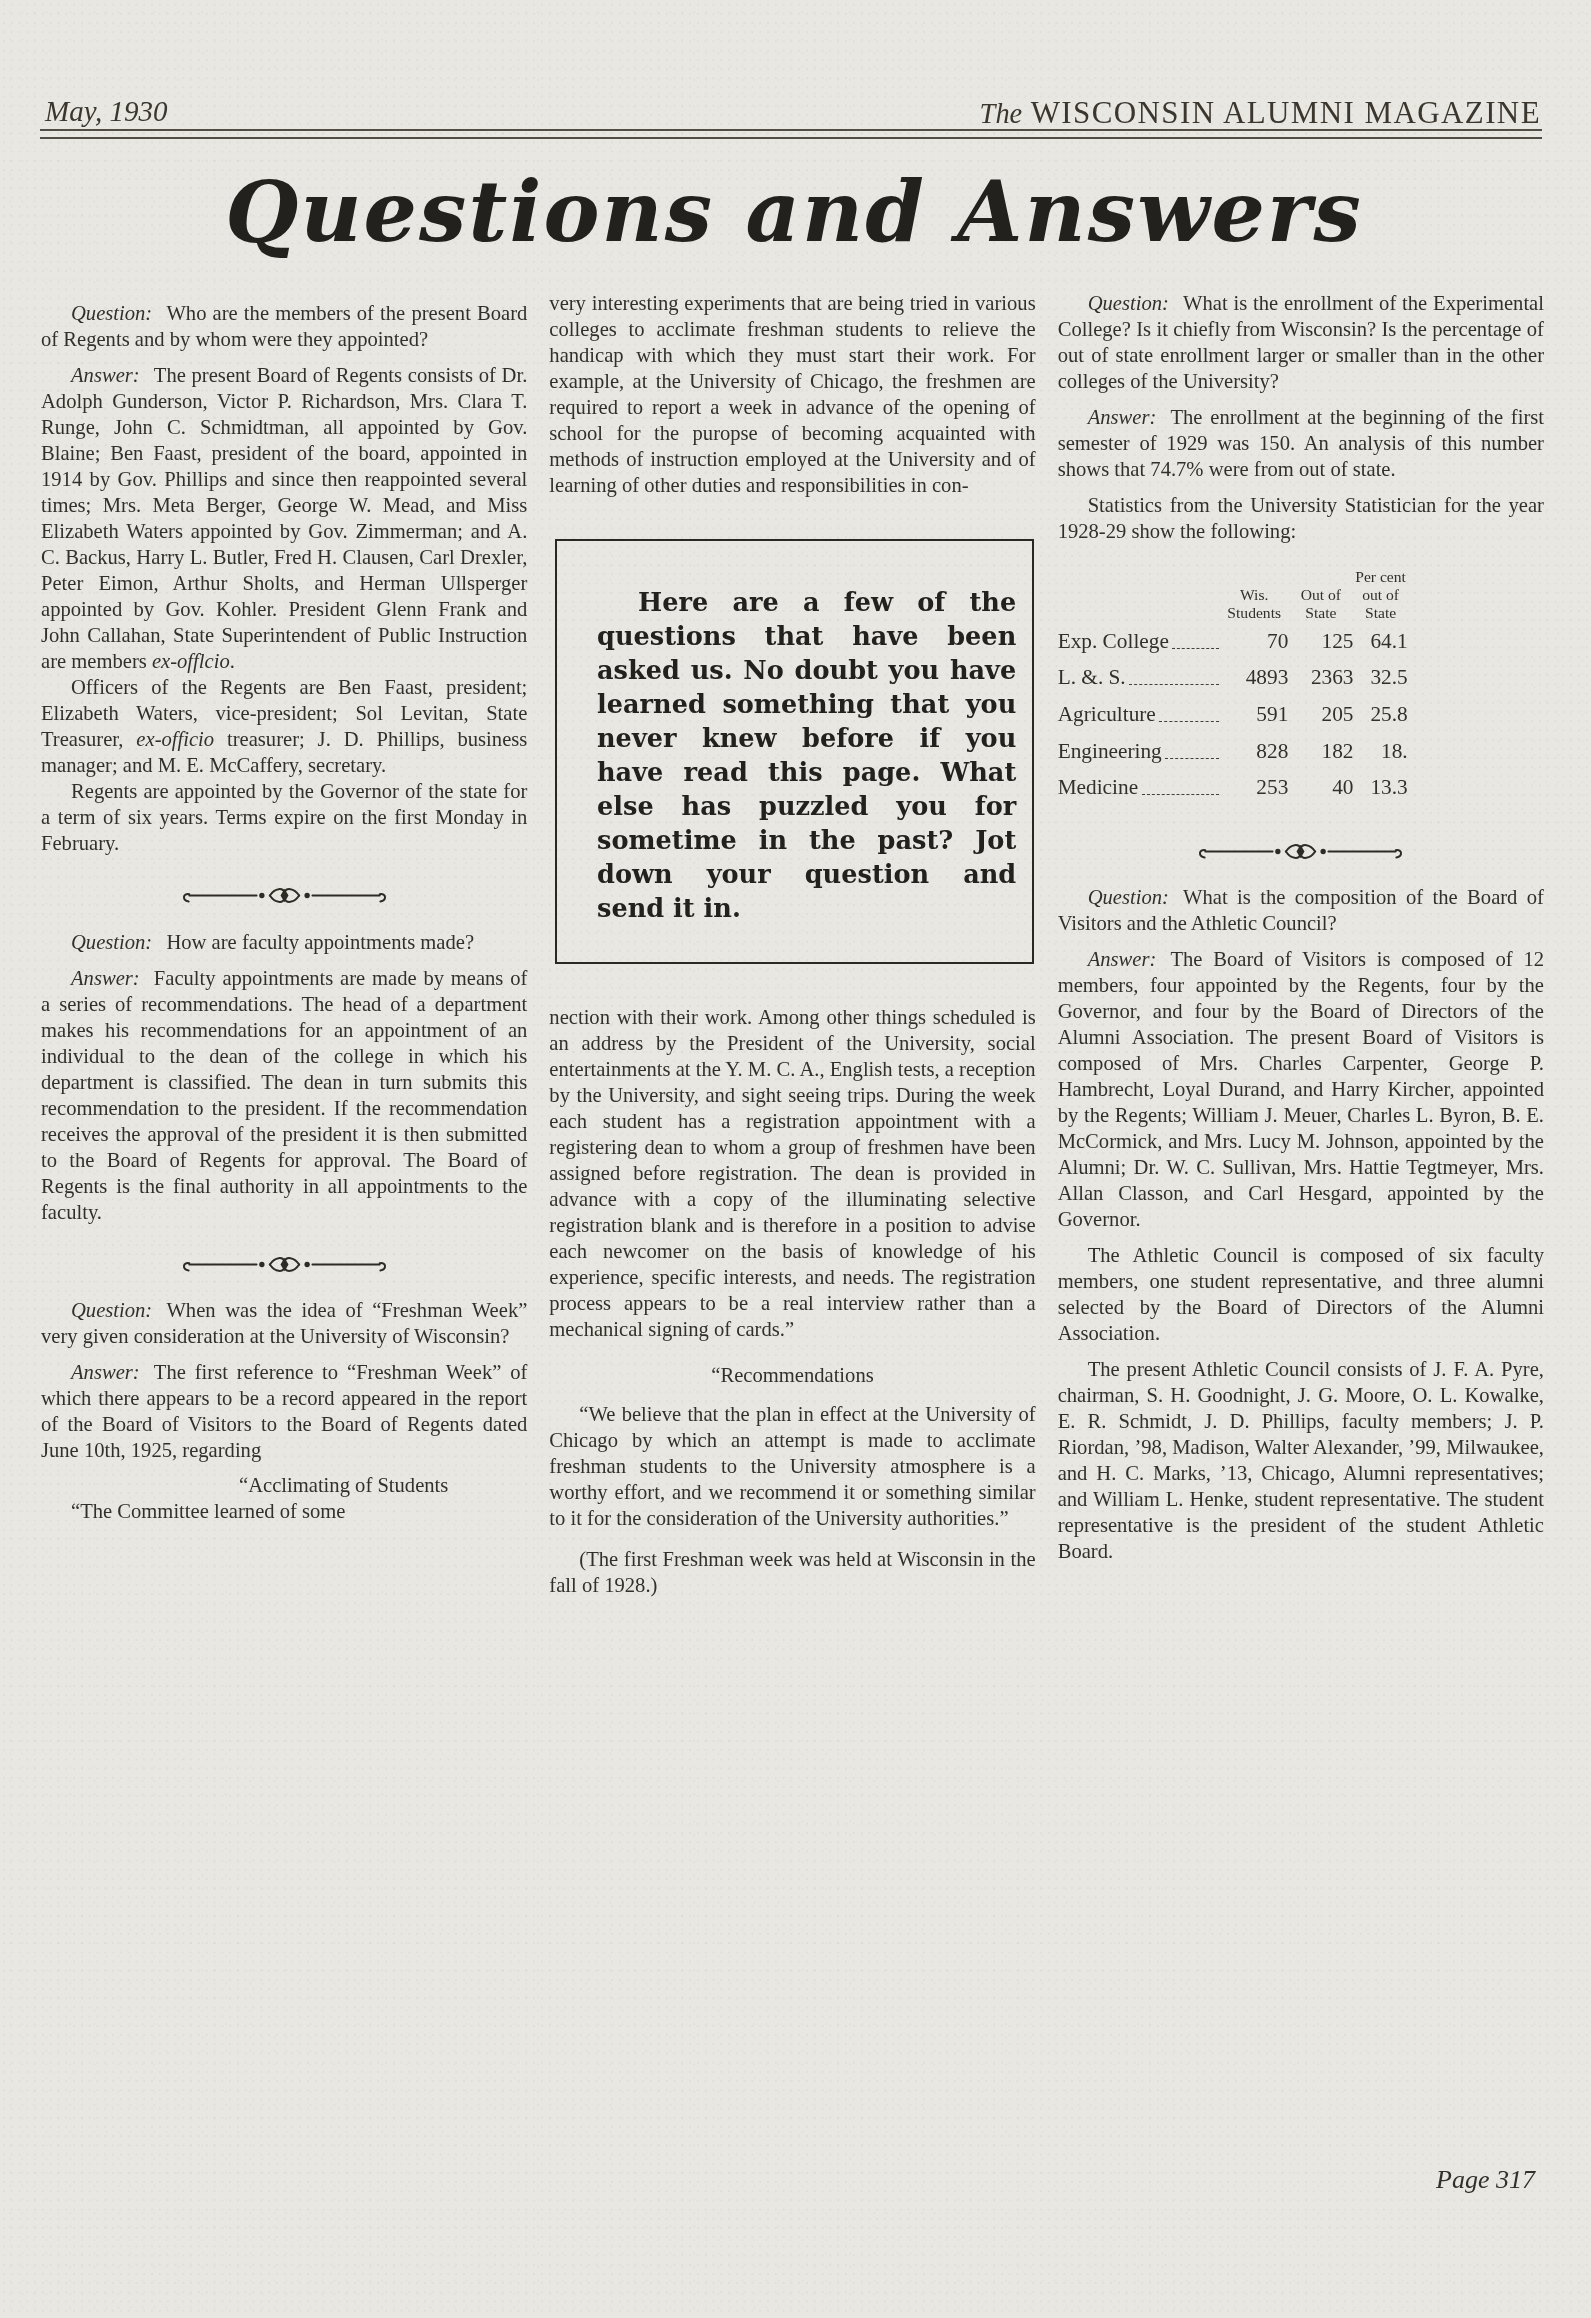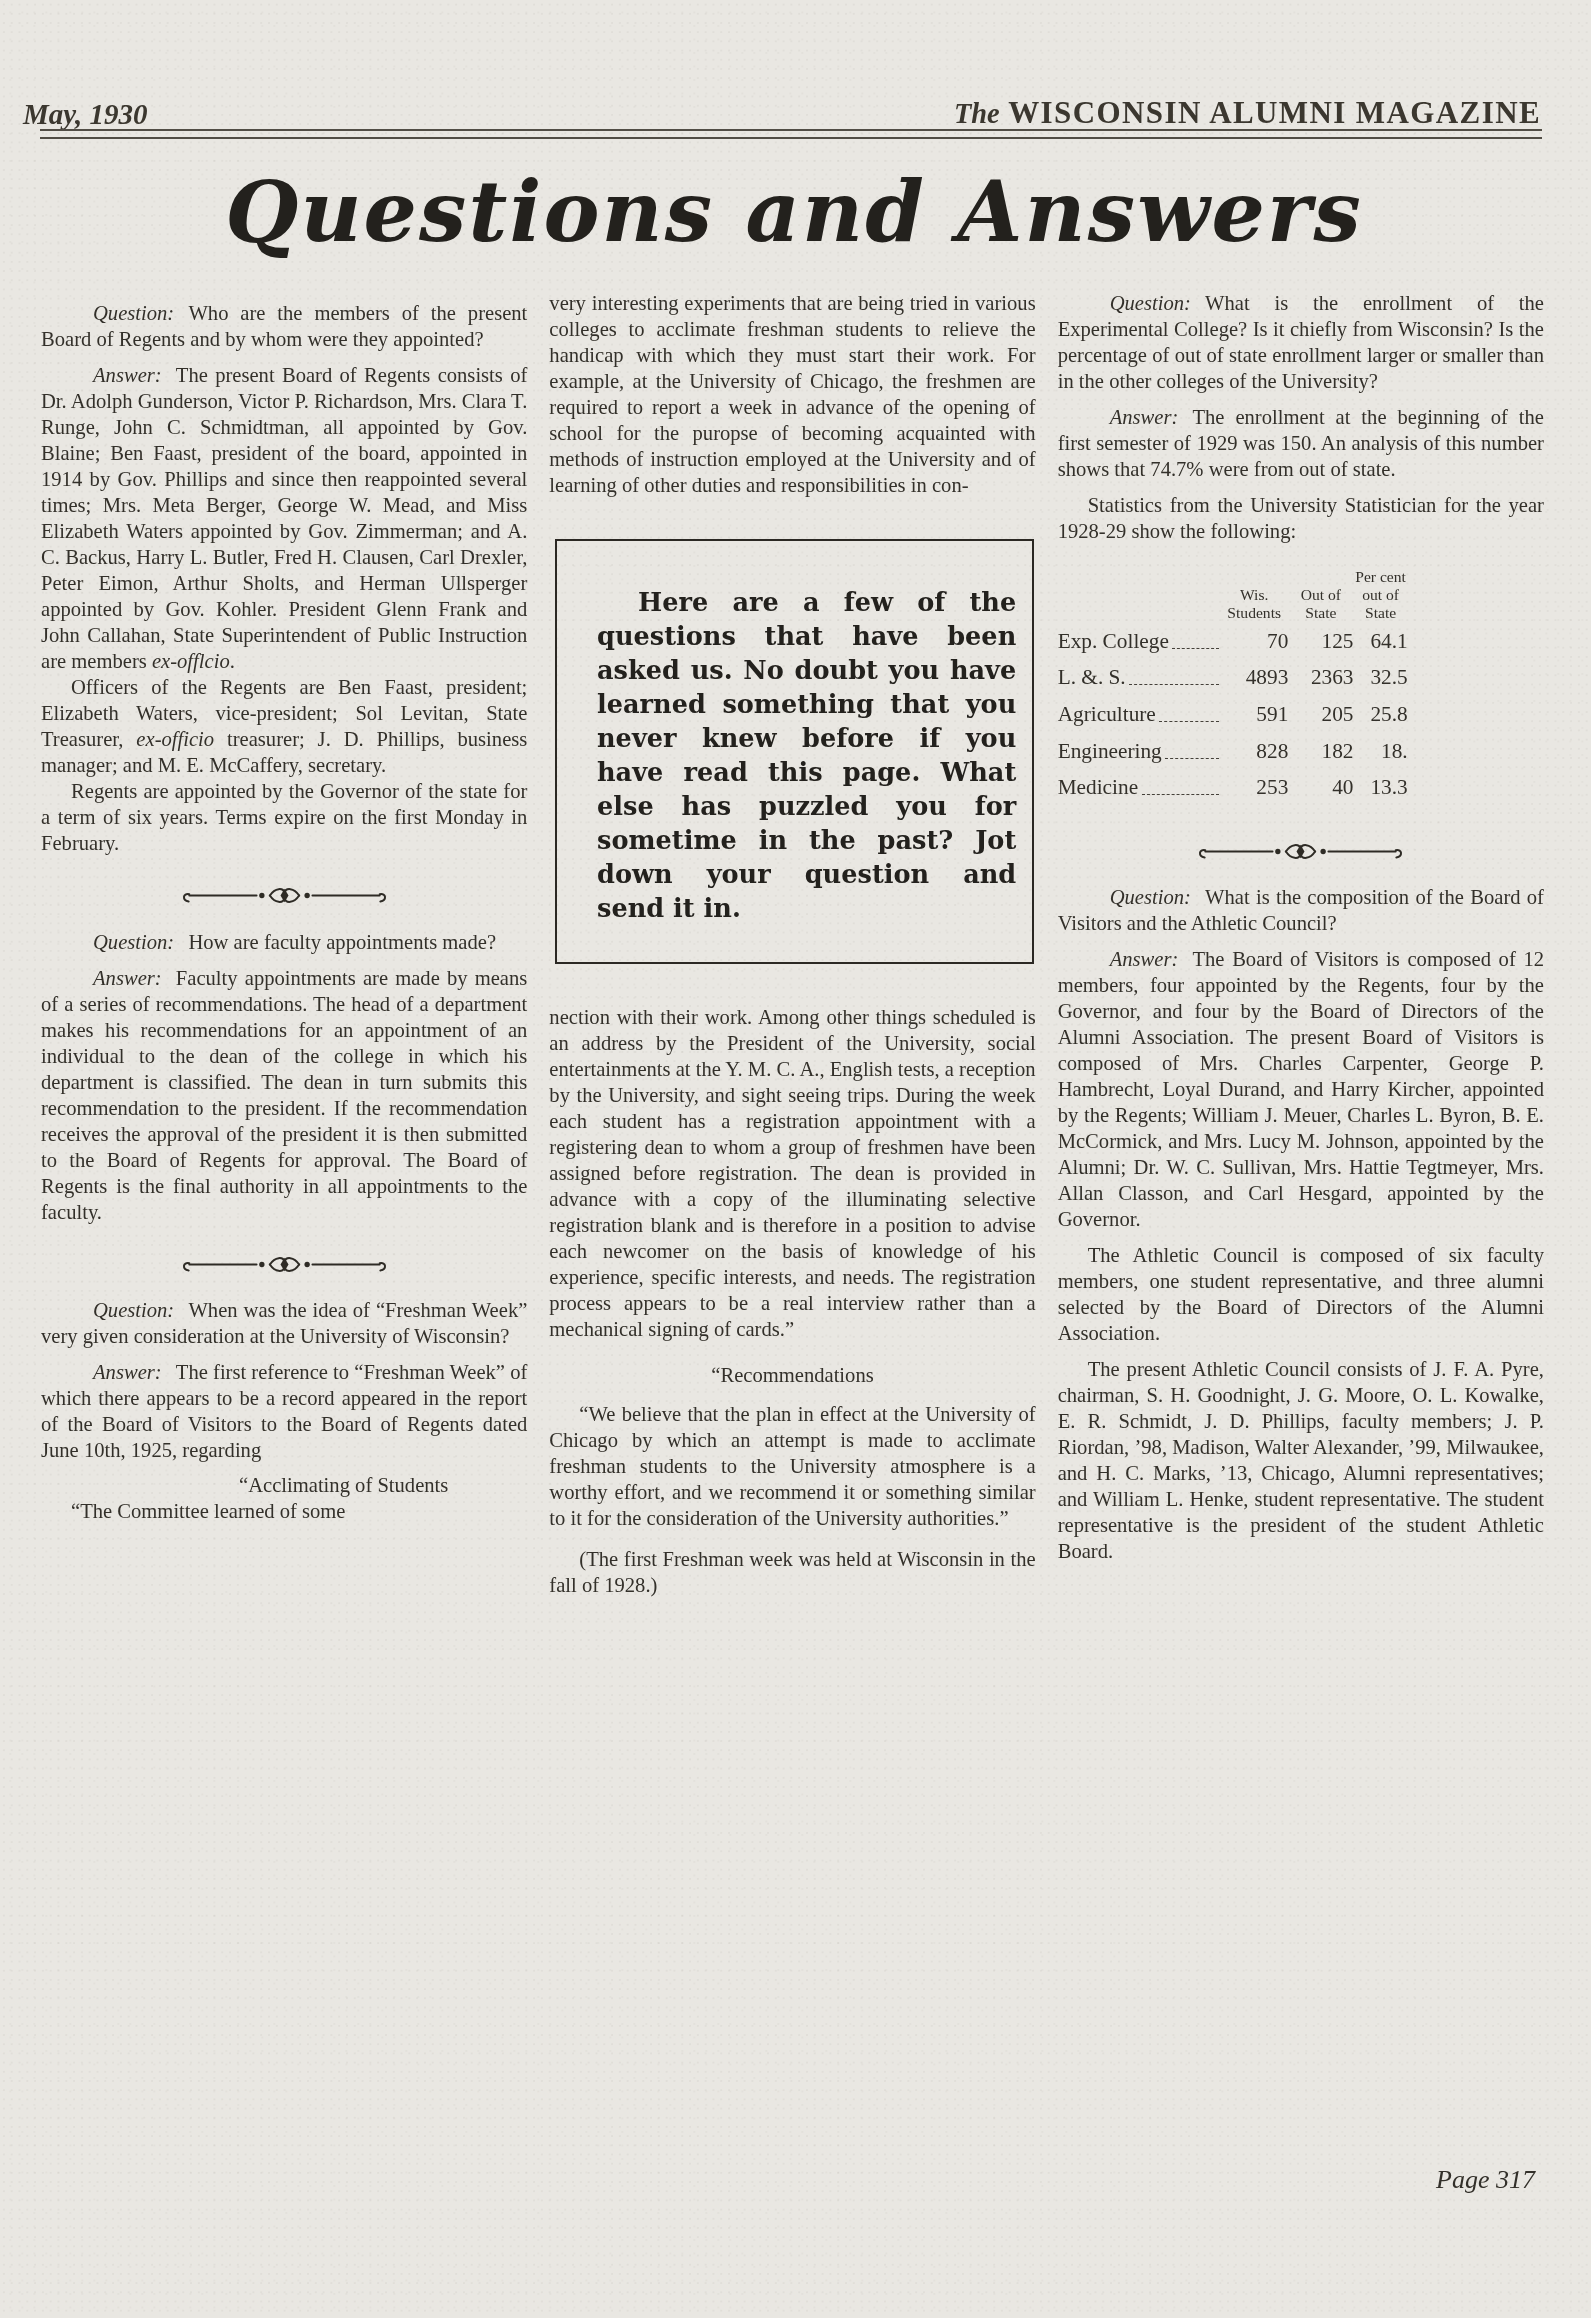--- a/index.html
+++ b/index.html
@@ -14,22 +14,22 @@
   .page::before{
     content:"";position:absolute;inset:0;pointer-events:none;
     background-image:
       radial-gradient(rgba(110,104,92,0.07) 0.7px, transparent 1px),
       radial-gradient(rgba(110,104,92,0.05) 0.7px, transparent 1.1px);
     background-size:7.8px 9.2px, 12px 13.5px;
     background-position:0 0, 4.3px 5.7px;
   }
   
   .running-head{
-    position:absolute;top:95px;left:23px;right:51px;
-    display:flex;justify-content:space-between;align-items:flex-end;font-weight:bold;
+    position:absolute;top:95px;left:45px;right:51px;
+    display:flex;justify-content:space-between;align-items:flex-start;
   }
   .issue-date{font-style:italic;font-size:29px;color:#3b372f;}
   .mag-title{white-space:nowrap;color:#3b372f;}
   .mag-title em{font-style:italic;font-size:28.4px;margin-right:8.5px;}
   .mag-title .caps{font-size:31px;letter-spacing:1.4px;}
   .double-rule{
     position:absolute;top:129px;left:40px;right:50px;height:6.4px;
     border-top:2.8px solid #514d45;border-bottom:2.1px solid #514d45;
   }
   
@@ -43,21 +43,21 @@
   
   .columns{
     position:absolute;top:290px;left:41px;width:1503px;
     display:flex;gap:22px;
     font-size:20.6px;line-height:26px;
   }
   .col{flex:1 1 0;min-width:0;}
   p{margin:0;text-align:justify;text-indent:30px;hyphens:auto;}
   p.qa{margin-top:10px;}
   p.noindent{text-indent:0;}
-  .lead{margin-right:14.2px;margin-left:22px;}
+  .lead{margin-right:14.2px;}
   em.inline-em{font-style:italic;}
   p.quote-head{text-indent:119px;margin-top:8.5px;text-align:center;}
   p.subhead{text-indent:0;text-align:center;margin:20px 0 12.8px 0;}
   p.paren{margin-top:15.6px;}
   
   .ornament{display:flex;justify-content:center;margin:28.4px 0 21.3px 0;color:#2e2b25;}
   
   .callout{
     border:2.8px solid #2b2823;
     margin:41px 1.4px 40px 5.7px;

